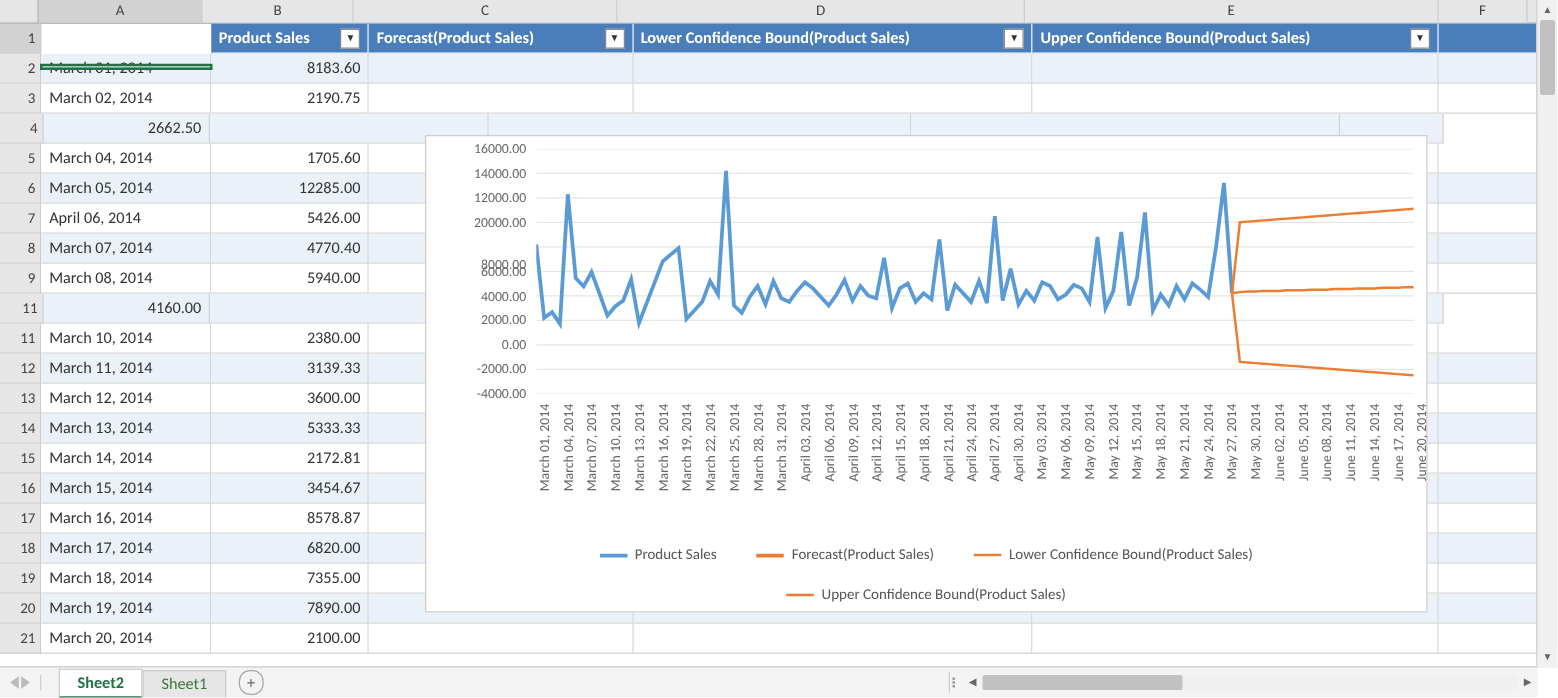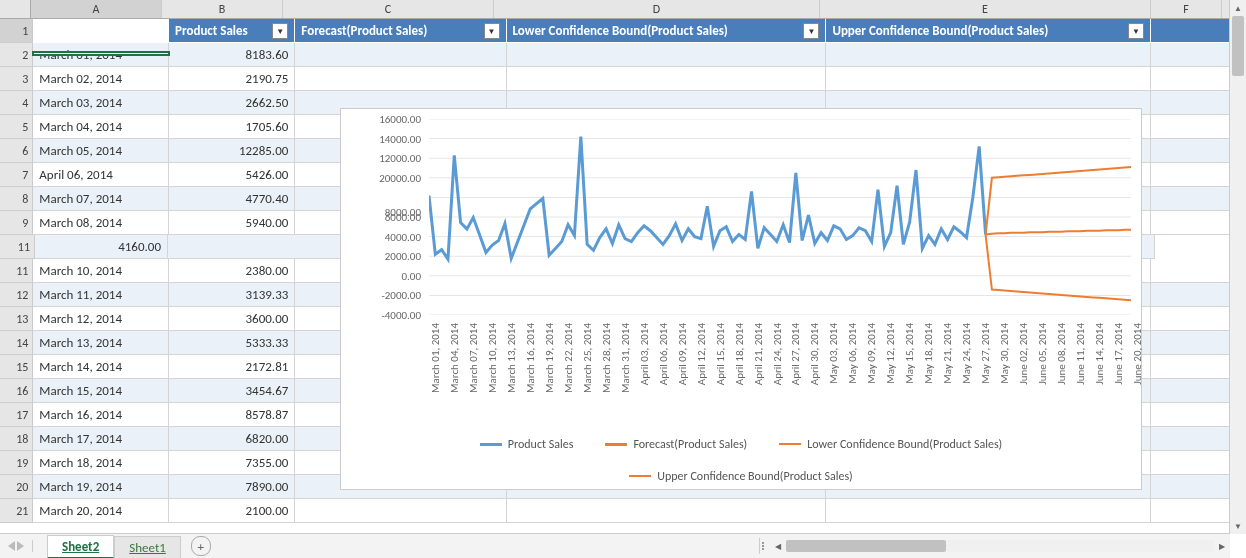--- a/index.html
+++ b/index.html
@@ -158,21 +158,20 @@
   .tab {
     padding: 3px 14px;
     border: 1px solid #ccc;
     border-bottom: none;
     background: #e6e6e6;
     color: #3c763d;
     font-size: 13px;
     margin-right: 0px;
     position: relative;
     top: 1px;
-    text-decoration: underline;
   }
   .tab.active {
     background: #fff;
     font-weight: bold;
     border-bottom: 2px solid #1f7244;
     color: #1f7244;
   }
   .tab-add {
     width: 18px; height: 18px;
     border: 1px solid #aaa;
@@ -322,21 +321,20 @@
         <div class="row-hdr">3</div>
         <div class="cell band-odd col-A left">March 02, 2014</div>
         <div class="cell band-odd col-B num">2190.75</div>
         <div class="cell band-odd col-C"></div>
         <div class="cell band-odd col-D"></div>
         <div class="cell band-odd col-E"></div>
         <div class="cell band-odd col-F"></div>
       </div>
       <div class="row">
         <div class="row-hdr">4</div>
-        <div class="cell band-even col-A left">March 03, 2014</div>
         <div class="cell band-even col-B num">2662.50</div>
         <div class="cell band-even col-C"></div>
         <div class="cell band-even col-D"></div>
         <div class="cell band-even col-E"></div>
         <div class="cell band-even col-F"></div>
       </div>
       <div class="row">
         <div class="row-hdr">5</div>
         <div class="cell band-odd col-A left">March 04, 2014</div>
         <div class="cell band-odd col-B num">1705.60</div>

